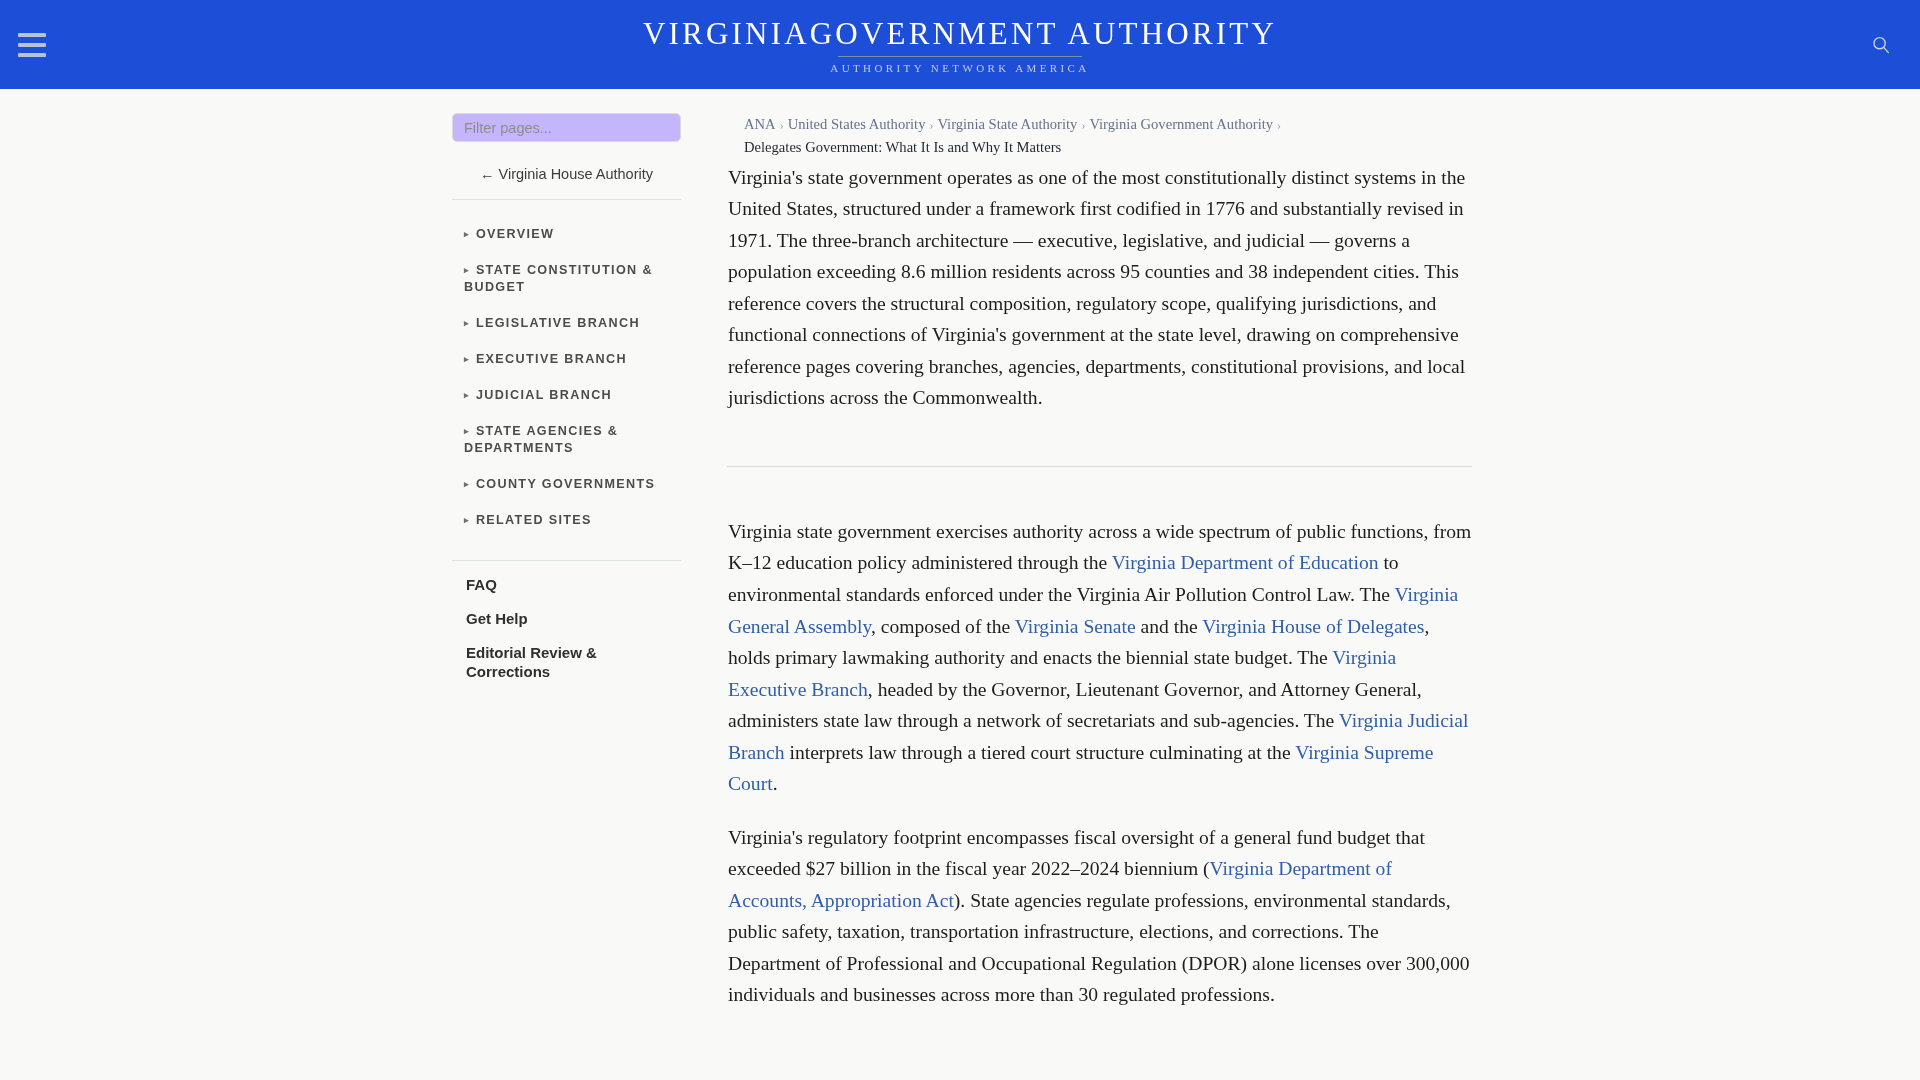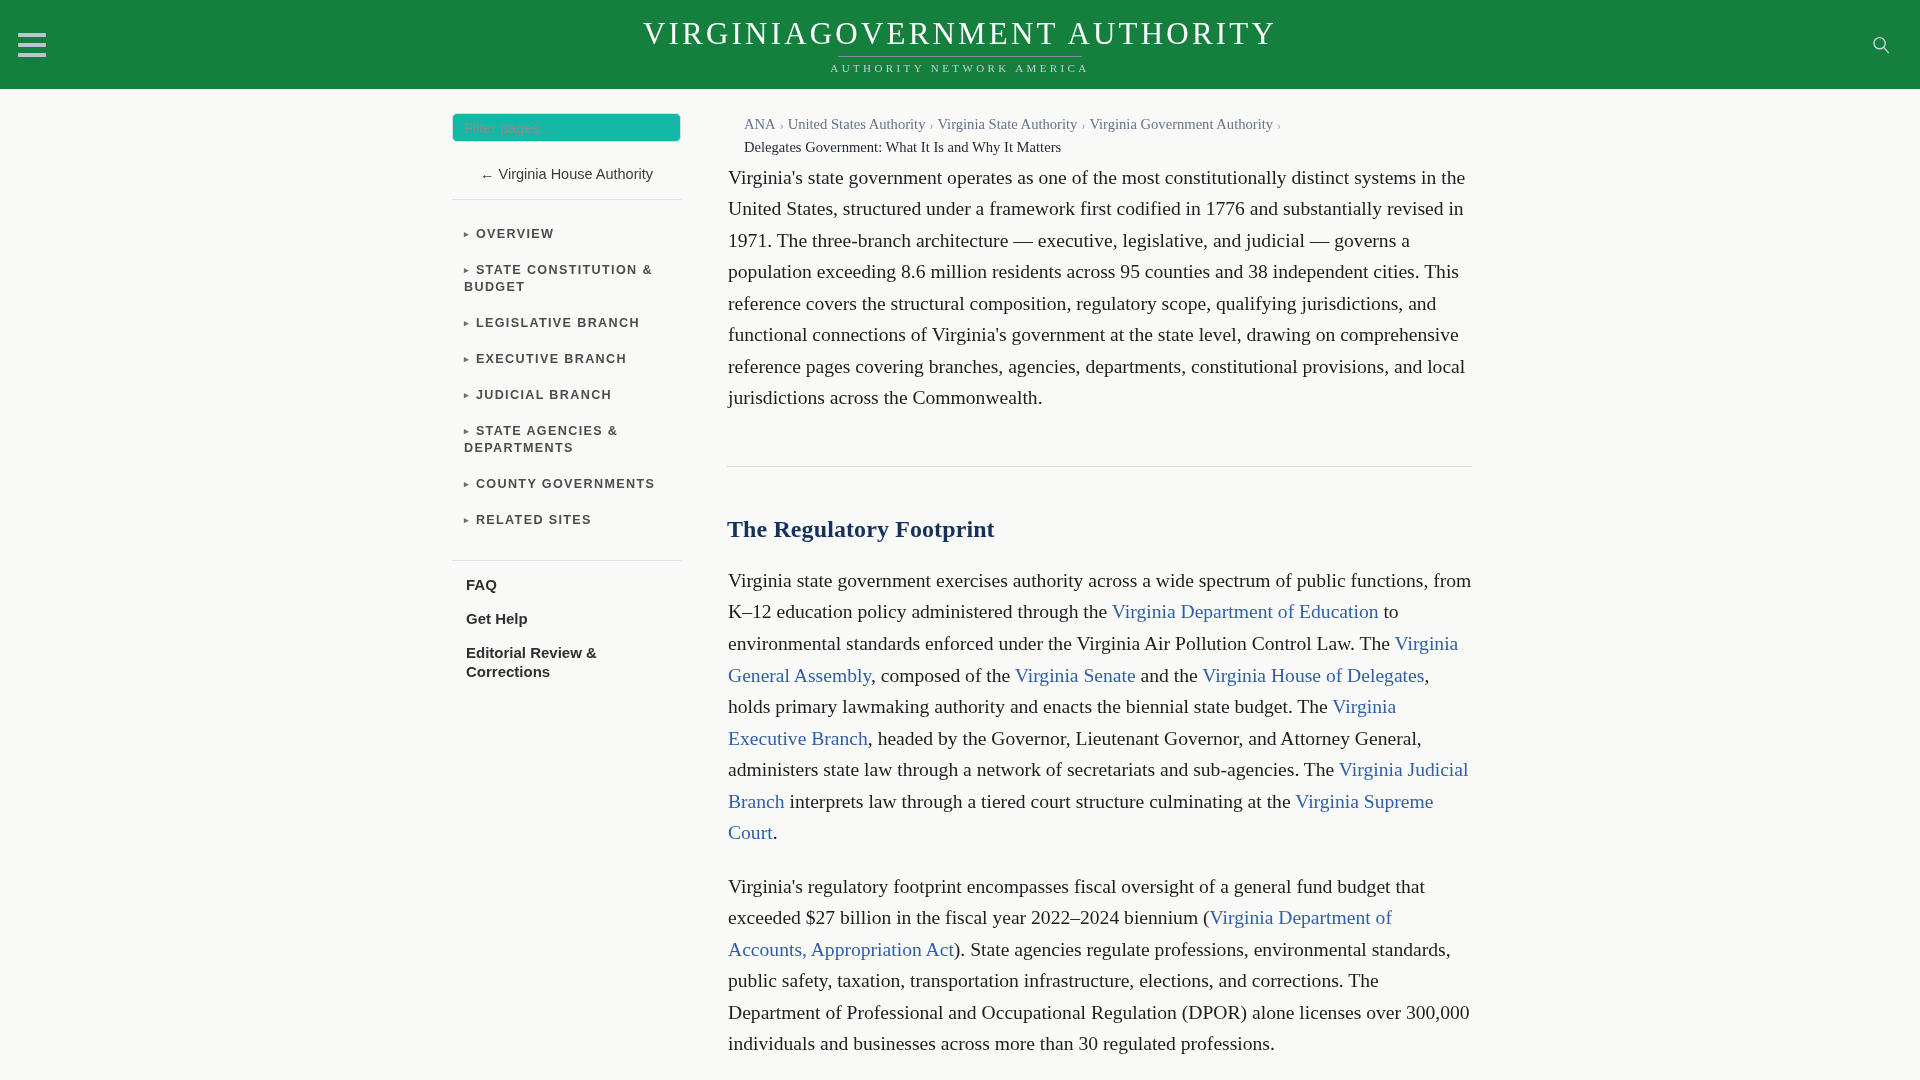--- a/index.html
+++ b/index.html
@@ -11,21 +11,21 @@
     height: 1080px;
     overflow: hidden;
     background: #f9f9f8;
     font-family: "Liberation Sans", sans-serif;
   }
 
   
   .masthead {
     position: relative;
     height: 89px;
-    background: #15803d;
+    background: #1d4ed8;
     display: flex;
     align-items: center;
     justify-content: center;
   }
   .menu-button {
     position: absolute;
     left: 14px;
     top: 50%;
     transform: translateY(-50%);
     width: 36px;
@@ -102,21 +102,21 @@
     width: 229px;
     margin-left: 452px;
     flex: 0 0 229px;
     padding-bottom: 20px;
   }
   .filter-input {
     width: 229px;
     height: 29px;
     border: 1px solid #dcdcdc;
     border-radius: 5px;
-    background: #14b8a6;
+    background: #c4b5fd;
     padding: 0 11px;
     font-size: 14.5px;
     font-family: "Liberation Sans", sans-serif;
     color: #333;
     outline: none;
   }
   .filter-input::placeholder { color: #8d8d8d; }
 
   .back-link {
     display: block;
@@ -318,21 +318,20 @@
       <a>ANA</a><span class="crumb-sep">›</span><a>United States Authority</a><span class="crumb-sep">›</span><a>Virginia State Authority</a><span class="crumb-sep">›</span><a>Virginia Government Authority</a><span class="crumb-sep">›</span><br><span class="current">Delegates Government: What It Is and Why It Matters</span>
     </nav>
 
     <div class="intro-block">
       <p>Virginia's state government operates as one of the most constitutionally distinct systems in the United States, structured under a framework first codified in 1776 and substantially revised in 1971. The three-branch architecture — executive, legislative, and judicial — governs a population exceeding 8.6 million residents across 95 counties and 38 independent cities. This reference covers the structural composition, regulatory scope, qualifying jurisdictions, and functional connections of Virginia's government at the state level, drawing on comprehensive reference pages covering branches, agencies, departments, constitutional provisions, and local jurisdictions across the Commonwealth.</p>
     </div>
 
     <div class="section-rule"></div>
 
     <section>
-      <h2 class="section-title">The Regulatory Footprint</h2>
 
       <p><span>Virginia state government exercises authority across a wide spectrum of public functions, from K–12 education policy administered through the </span><a class="wiki">Virginia Department of Education</a><span> to environmental standards enforced under the Virginia Air Pollution Control Law. The </span><a class="wiki">Virginia General Assembly</a><span>, composed of the </span><a class="wiki">Virginia Senate</a><span> and the </span><a class="wiki">Virginia House of Delegates</a><span>, holds primary lawmaking authority and enacts the biennial state budget. The </span><a class="wiki">Virginia Executive Branch</a><span>, headed by the Governor, Lieutenant Governor, and Attorney General, administers state law through a network of secretariats and sub-agencies. The </span><a class="wiki">Virginia Judicial Branch</a><span> interprets law through a tiered court structure culminating at the </span><a class="wiki">Virginia Supreme Court</a><span>.</span></p>
 
       <p><span>Virginia's regulatory footprint encompasses fiscal oversight of a general fund budget that exceeded $27 billion in the fiscal year 2022–2024 biennium (</span><a class="wiki">Virginia Department of Accounts, Appropriation Act</a><span>). State agencies regulate professions, environmental standards, public safety, taxation, transportation infrastructure, elections, and corrections. The Department of Professional and Occupational Regulation (DPOR) alone licenses over 300,000 individuals and businesses across more than 30 regulated professions.</span></p>
 
     </section>
 
   </main>
 </div>
 

